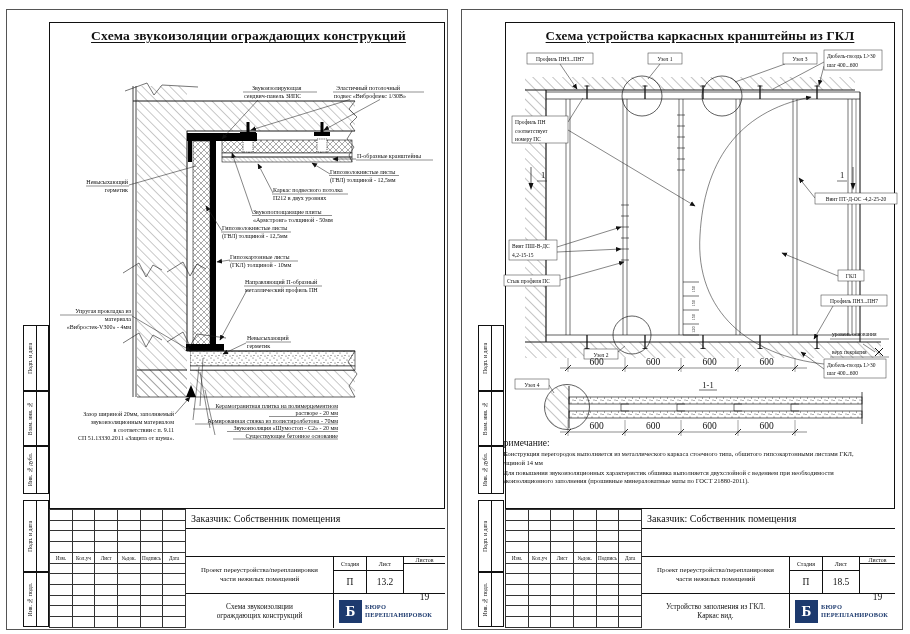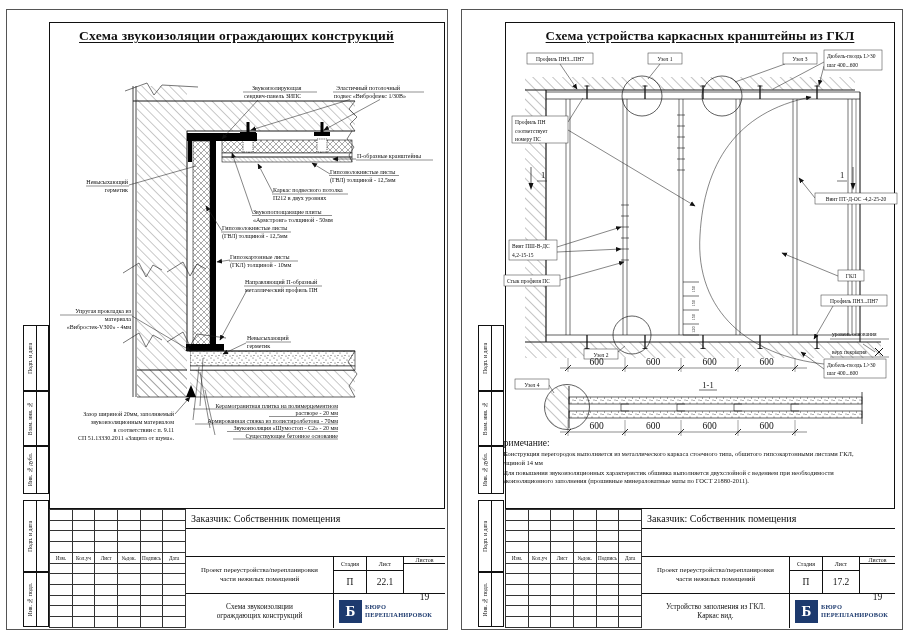--- a/index.html
+++ b/index.html
@@ -3,21 +3,21 @@
 <meta charset="utf-8">
 <style>
   html,body{margin:0;padding:0;background:#fff;}
   body{width:910px;height:634px;position:relative;font-family:"Liberation Serif",serif;color:#111;}
   svg{font-family:"Liberation Serif",serif;}
   .sheet{position:absolute;top:0;width:455px;height:634px;background:#fff;}
   #sheet-left{left:0;} #sheet-right{left:455px;}
   .page-edge{position:absolute;left:6px;top:9px;width:440px;height:619px;border:1px solid #555;}
   .frame{position:absolute;left:49px;top:22px;width:396px;height:605px;border:1.6px solid #111;box-sizing:border-box;}
   .sheet-r .frame{left:50px;width:390px;}
-  .sheet-title{position:absolute;top:28px;left:45px;width:383px;text-align:center;font-weight:bold;font-size:13.5px;letter-spacing:.2px;}
+  .sheet-title{position:absolute;top:28px;left:57px;width:383px;text-align:center;font-weight:bold;font-size:13.5px;letter-spacing:.2px;}
   .sheet-r .sheet-title{left:50px;width:390px;font-size:13px;}
   .sheet-title span{text-decoration:underline;text-underline-offset:2px;}
   .drawing{position:absolute;left:0;top:0;}
   
   .strip{position:absolute;left:23px;width:26px;border:1px solid #111;box-sizing:border-box;display:flex;background:#fff;}
   .strip .lbl{width:12px;border-right:1px solid #111;display:flex;align-items:center;justify-content:center;overflow:hidden;}
   .strip .lbl span{writing-mode:vertical-rl;transform:rotate(180deg);font-size:5.8px;white-space:nowrap;}
   .strip .blank{flex:1;}
   
   .tb{position:absolute;left:49px;top:508px;width:396px;height:119px;border-top:1.4px solid #111;box-sizing:border-box;background:#fff;}
@@ -342,21 +342,21 @@
         <div class="cell-proj">
           <div>Проект переустройства/перепланировки</div>
           <div>части нежилых помещений</div>
         </div>
         <div class="cell-col c-st">
             <div class="col-h">Стадия</div>
             <div class="col-v">П</div>
           </div>
         <div class="cell-col c-li">
             <div class="col-h">Лист</div>
-            <div class="col-v">22.1</div>
+            <div class="col-v">13.2</div>
           </div>
         <div class="cell-col c-lis">
             <div class="col-h">Листов</div>
             <div class="col-v">19</div>
           </div>
       </div>
       <div class="row-title">
         <div class="cell-doc">
           <div>Схема звукоизоляции</div>
           <div>ограждающих конструкций</div>
@@ -764,21 +764,21 @@
         <div class="cell-proj">
           <div>Проект переустройства/перепланировки</div>
           <div>части нежилых помещений</div>
         </div>
         <div class="cell-col c-st">
             <div class="col-h">Стадия</div>
             <div class="col-v">П</div>
           </div>
         <div class="cell-col c-li">
             <div class="col-h">Лист</div>
-            <div class="col-v">17.2</div>
+            <div class="col-v">18.5</div>
           </div>
         <div class="cell-col c-lis">
             <div class="col-h">Листов</div>
             <div class="col-v">19</div>
           </div>
       </div>
       <div class="row-title">
         <div class="cell-doc">
           <div>Устройство заполнения из ГКЛ.</div>
           <div>Каркас вид.</div>

